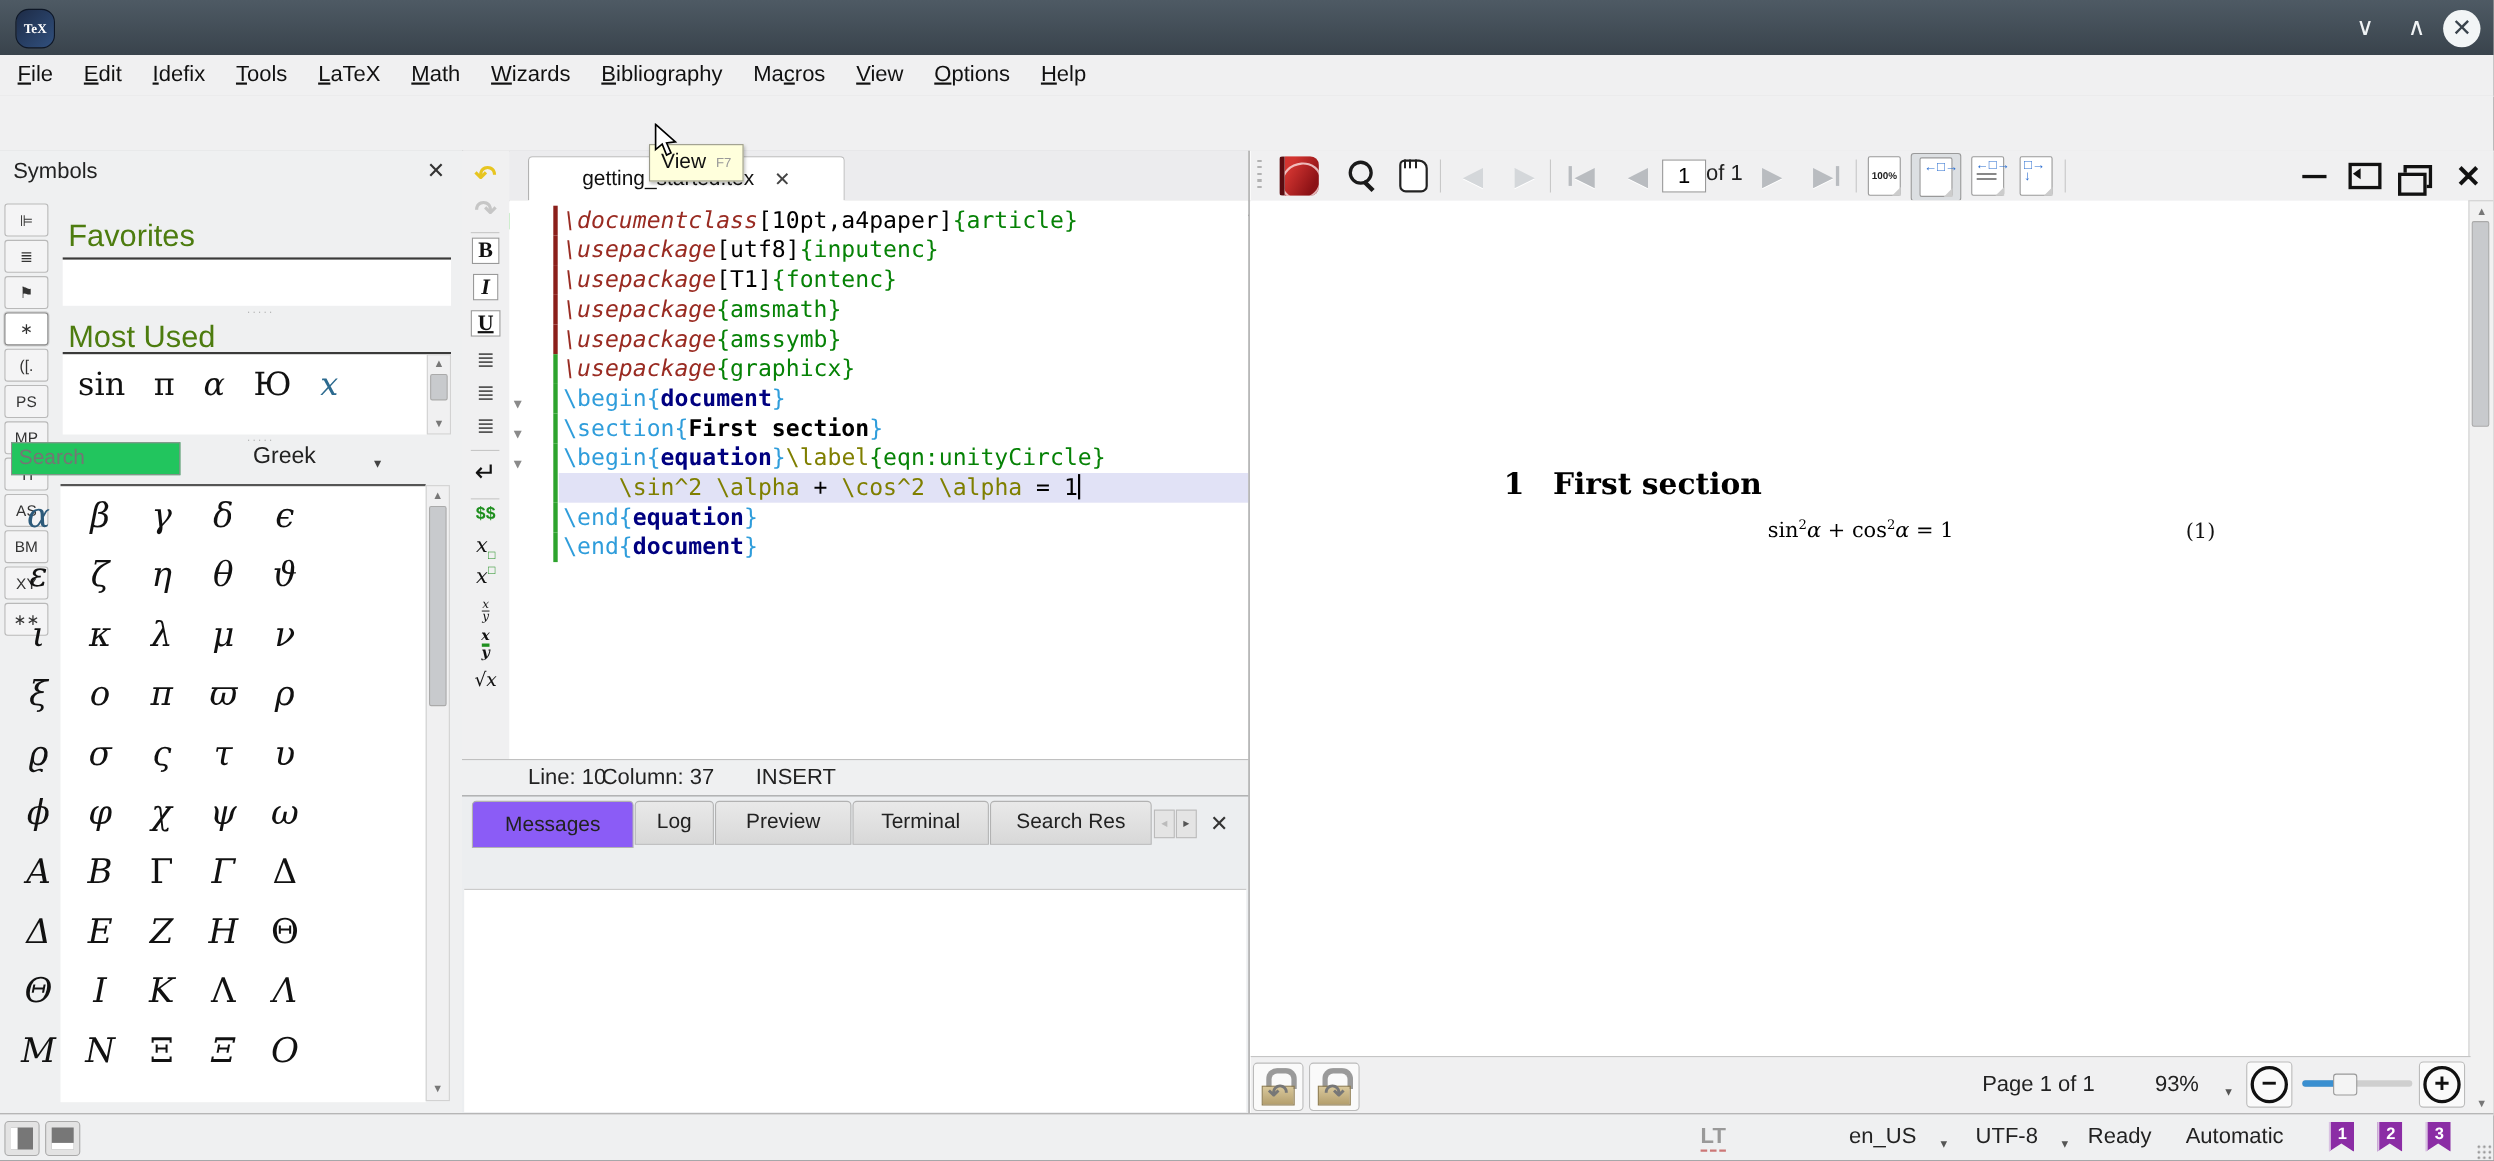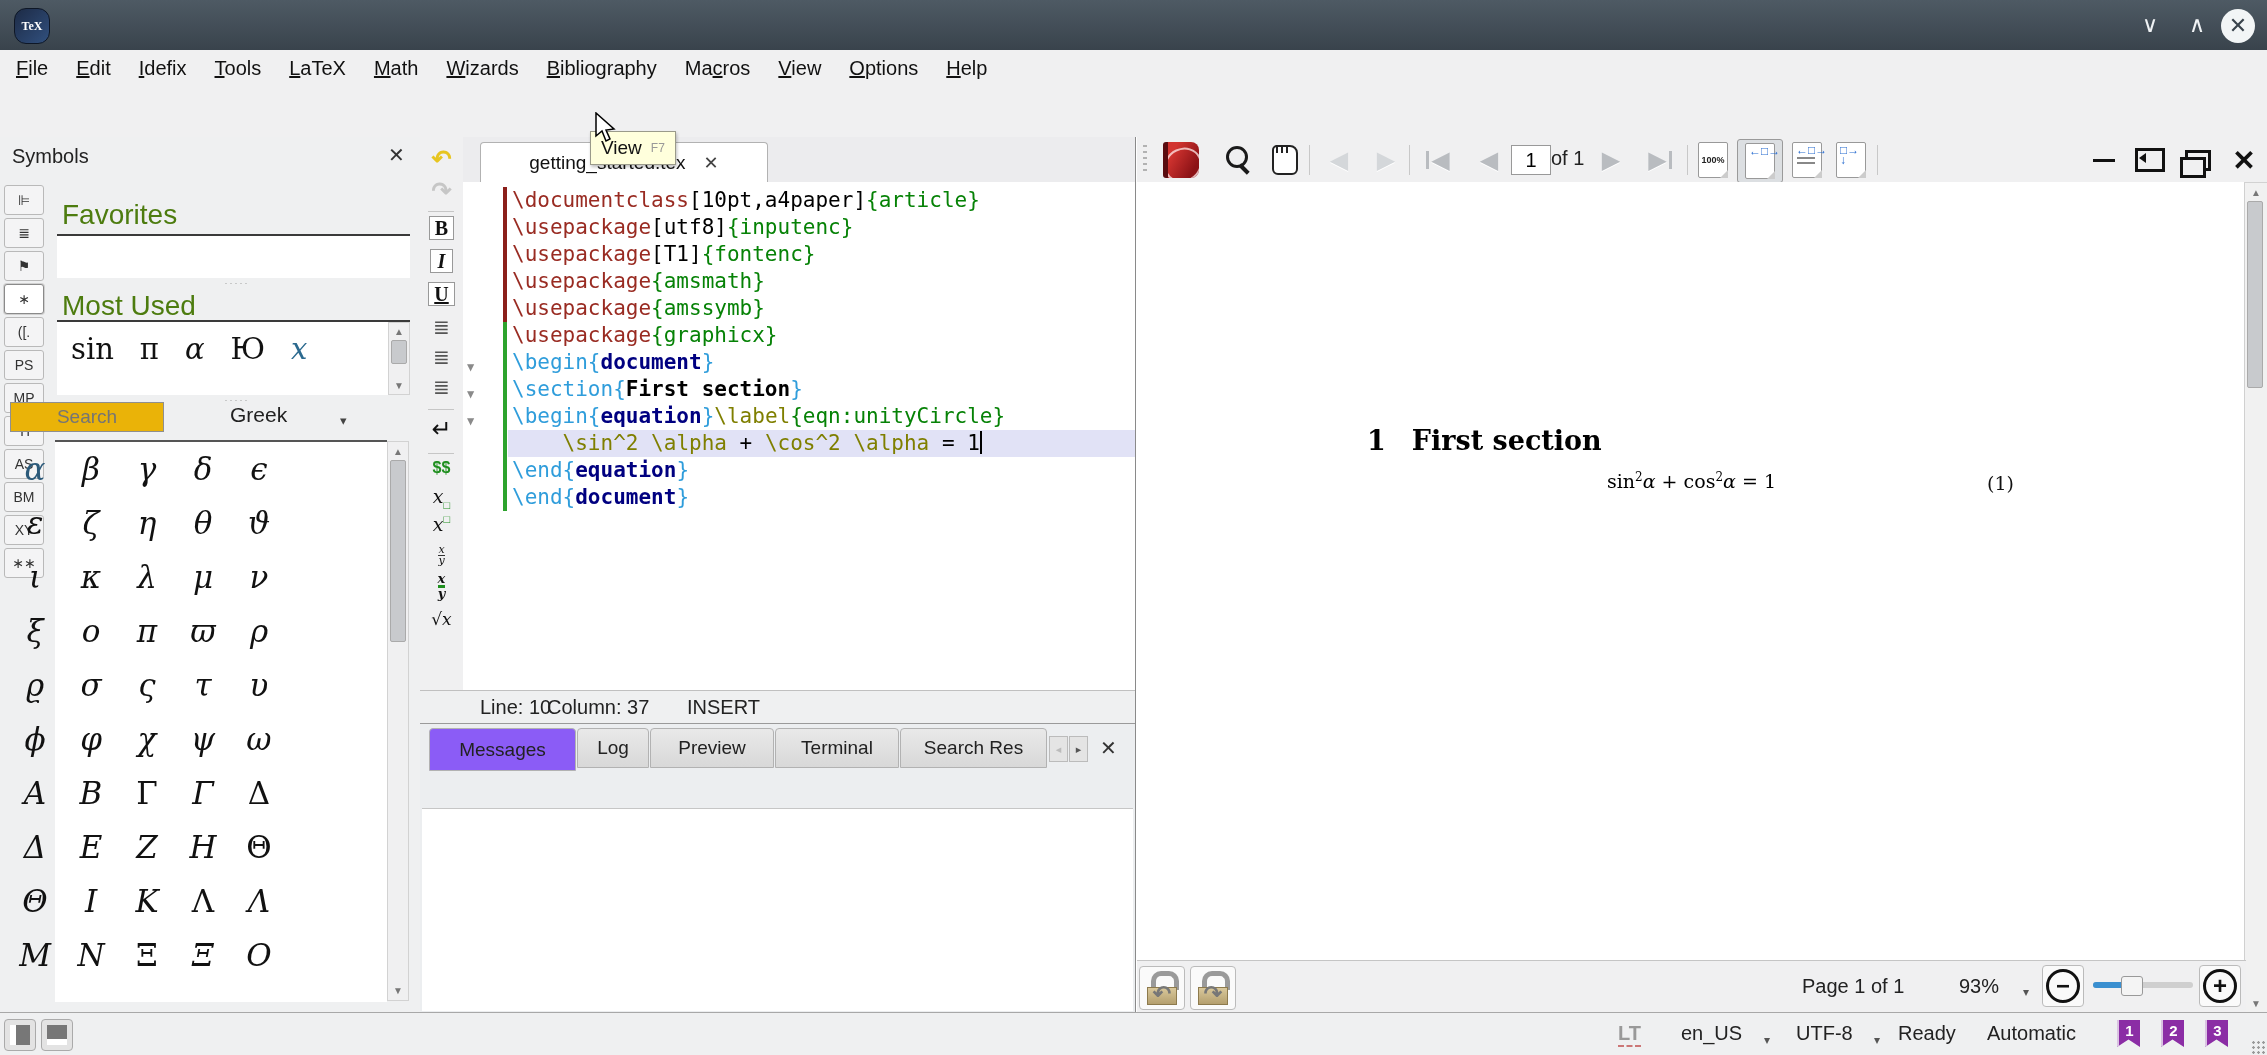--- a/index.html
+++ b/index.html
@@ -110,22 +110,22 @@
   .strip-btn.sel{background:#fff;border-color:#8a8a8a;box-shadow:0 0 0 1px #d0d0d0;}
   .sec-label{position:absolute;left:62px;font-size:28px;color:#4d7c0f;}
   .white-box{position:absolute;background:#fff;border-top:2px solid #3a3a3a;}
   .split-dots{position:absolute;left:0;width:360px;text-align:center;font-size:9px;color:#999;letter-spacing:2px;}
   #mu-row{display:flex;align-items:flex-end;gap:26px;padding:10px 0 0 14px;font-family:"DejaVu Serif",serif;font-size:29px;}
   .mu-it{font-style:italic;}
   .mu-blue{color:#2c6a8f;font-style:italic;}
   .vscroll{position:absolute;width:20px;background:#f0f0f1;border:1px solid #d2d2d2;}
   .vscroll .sa{position:absolute;left:0;width:100%;text-align:center;font-size:10px;color:#777;}
   .vscroll .thumb{position:absolute;left:2px;width:14px;background:#c8cacd;border:1px solid #aaa;border-radius:2px;}
-  #sym-search{position:absolute;left:10px;top:265px;width:140px;height:28px;border:1px solid #8f8f8f;background:#eab308;
-    font-size:19px;padding:0 6px;color:#333;font-family:"Liberation Sans",sans-serif;text-align:center;}
+  #sym-search{position:absolute;left:10px;top:265px;width:140px;height:28px;border:1px solid #8f8f8f;background:#22c55e;
+    font-size:19px;padding:0 6px;color:#333;font-family:"Liberation Sans",sans-serif;}
   #sym-cat{position:absolute;left:230px;top:266px;font-size:21px;color:#222;}
   #sym-cat-arrow{position:absolute;left:340px;top:276px;font-size:13px;color:#444;}
   #sym-grid{position:absolute;left:7px;top:305px;width:282px;height:556px;display:grid;
     grid-template-columns:repeat(5,56px);grid-auto-rows:54px;}
   .sym-cell{display:flex;align-items:center;justify-content:center;font-family:"DejaVu Serif",serif;font-size:31px;color:#111;}
   .sym-cell.it{font-style:italic;}
   .sym-cell.sel{color:#2c5a7a;}
 
   
   #ed-lefttb{position:absolute;left:420px;top:137px;width:43px;height:586px;background:#f0f0f1;}
@@ -134,21 +134,21 @@
   #tabbar{position:absolute;left:463px;top:137px;width:672px;height:45px;background:#ececee;border-bottom:1px solid #b2b2b2;}
   #tab1{position:absolute;left:17px;top:5px;width:286px;height:40px;background:#fff;border:1px solid #b2b2b2;border-bottom:none;
     border-radius:4px 4px 0 0;display:flex;align-items:center;justify-content:center;gap:18px;font-size:19px;}
   #tab1 .x{font-size:18px;color:#444;}
   #code{position:absolute;left:463px;top:182px;width:672px;height:508px;background:#fff;overflow:hidden;
     font-family:"DejaVu Sans Mono",monospace;font-size:21px;line-height:27px;white-space:pre;}
   .code-line{position:absolute;left:49px;height:27px;}
   .hl-rect{position:absolute;left:45px;right:0;height:27px;background:#e1e2f6;}
   .mod-bar{position:absolute;left:40px;width:4px;height:27px;}
   .fold{position:absolute;left:4px;width:14px;font-size:12px;color:#8a8a8a;}
-  .cmd{color:#992b22;} .kw{color:#2f9ddb;} .env{color:#000080;font-weight:bold;}
+  .cmd{color:#992b22;font-style:italic;} .kw{color:#2f9ddb;} .env{color:#000080;font-weight:bold;}
   .grp{color:#068206;} .math{color:#7f7f00;} .txtb{color:#000;font-weight:bold;} .plain{color:#000;}
   #caret{display:inline-block;width:2px;height:23px;background:#000;vertical-align:-4px;}
   #ed-status{position:absolute;left:420px;top:690px;width:715px;height:33px;background:#eff0f1;
     border-top:1px solid #c0c0c0;font-size:20px;color:#222;}
   #ed-status span{position:absolute;top:5px;}
 
   
   #bottom-panel{position:absolute;left:420px;top:723px;width:715px;height:289px;background:#eceef0;border-top:1px solid #9a9a9a;}
   .bp-tab{position:absolute;top:4px;height:38px;background:linear-gradient(#e9e9e9,#d8d8d8);border:1px solid #b2b2b2;
     border-radius:4px 4px 0 0;display:flex;align-items:center;justify-content:center;font-size:19px;color:#222;overflow:hidden;}
@@ -625,21 +625,21 @@
     </div>
   </div>
 
   <div id="statusbar">
     <div class="sb-toggle" style="left:4px">
         <span class="sb-ti left"></span>
       </div>
     <div class="sb-toggle" style="left:41px">
         <span class="sb-ti bottom"></span>
       </div>
-    <span class="sb-item" style="left:1618px"><span id="lt-badge">LT</span></span>
+    <span class="sb-item" style="left:1546px"><span id="lt-badge">LT</span></span>
     <span class="sb-item" style="left:1681px">en_US</span>
     <span class="sb-arrow" style="left:1764px">▾</span>
     <span class="sb-item" style="left:1796px">UTF-8</span>
     <span class="sb-arrow" style="left:1874px">▾</span>
     <span class="sb-item" style="left:1898px">Ready</span>
     <span class="sb-item" style="left:1987px">Automatic</span>
     <div id="sb-flags">
         <div class="flag" style="left: 2117px;">1</div>
         <div class="flag" style="left: 2161px;">2</div>
         <div class="flag" style="left: 2205px;">3</div>

